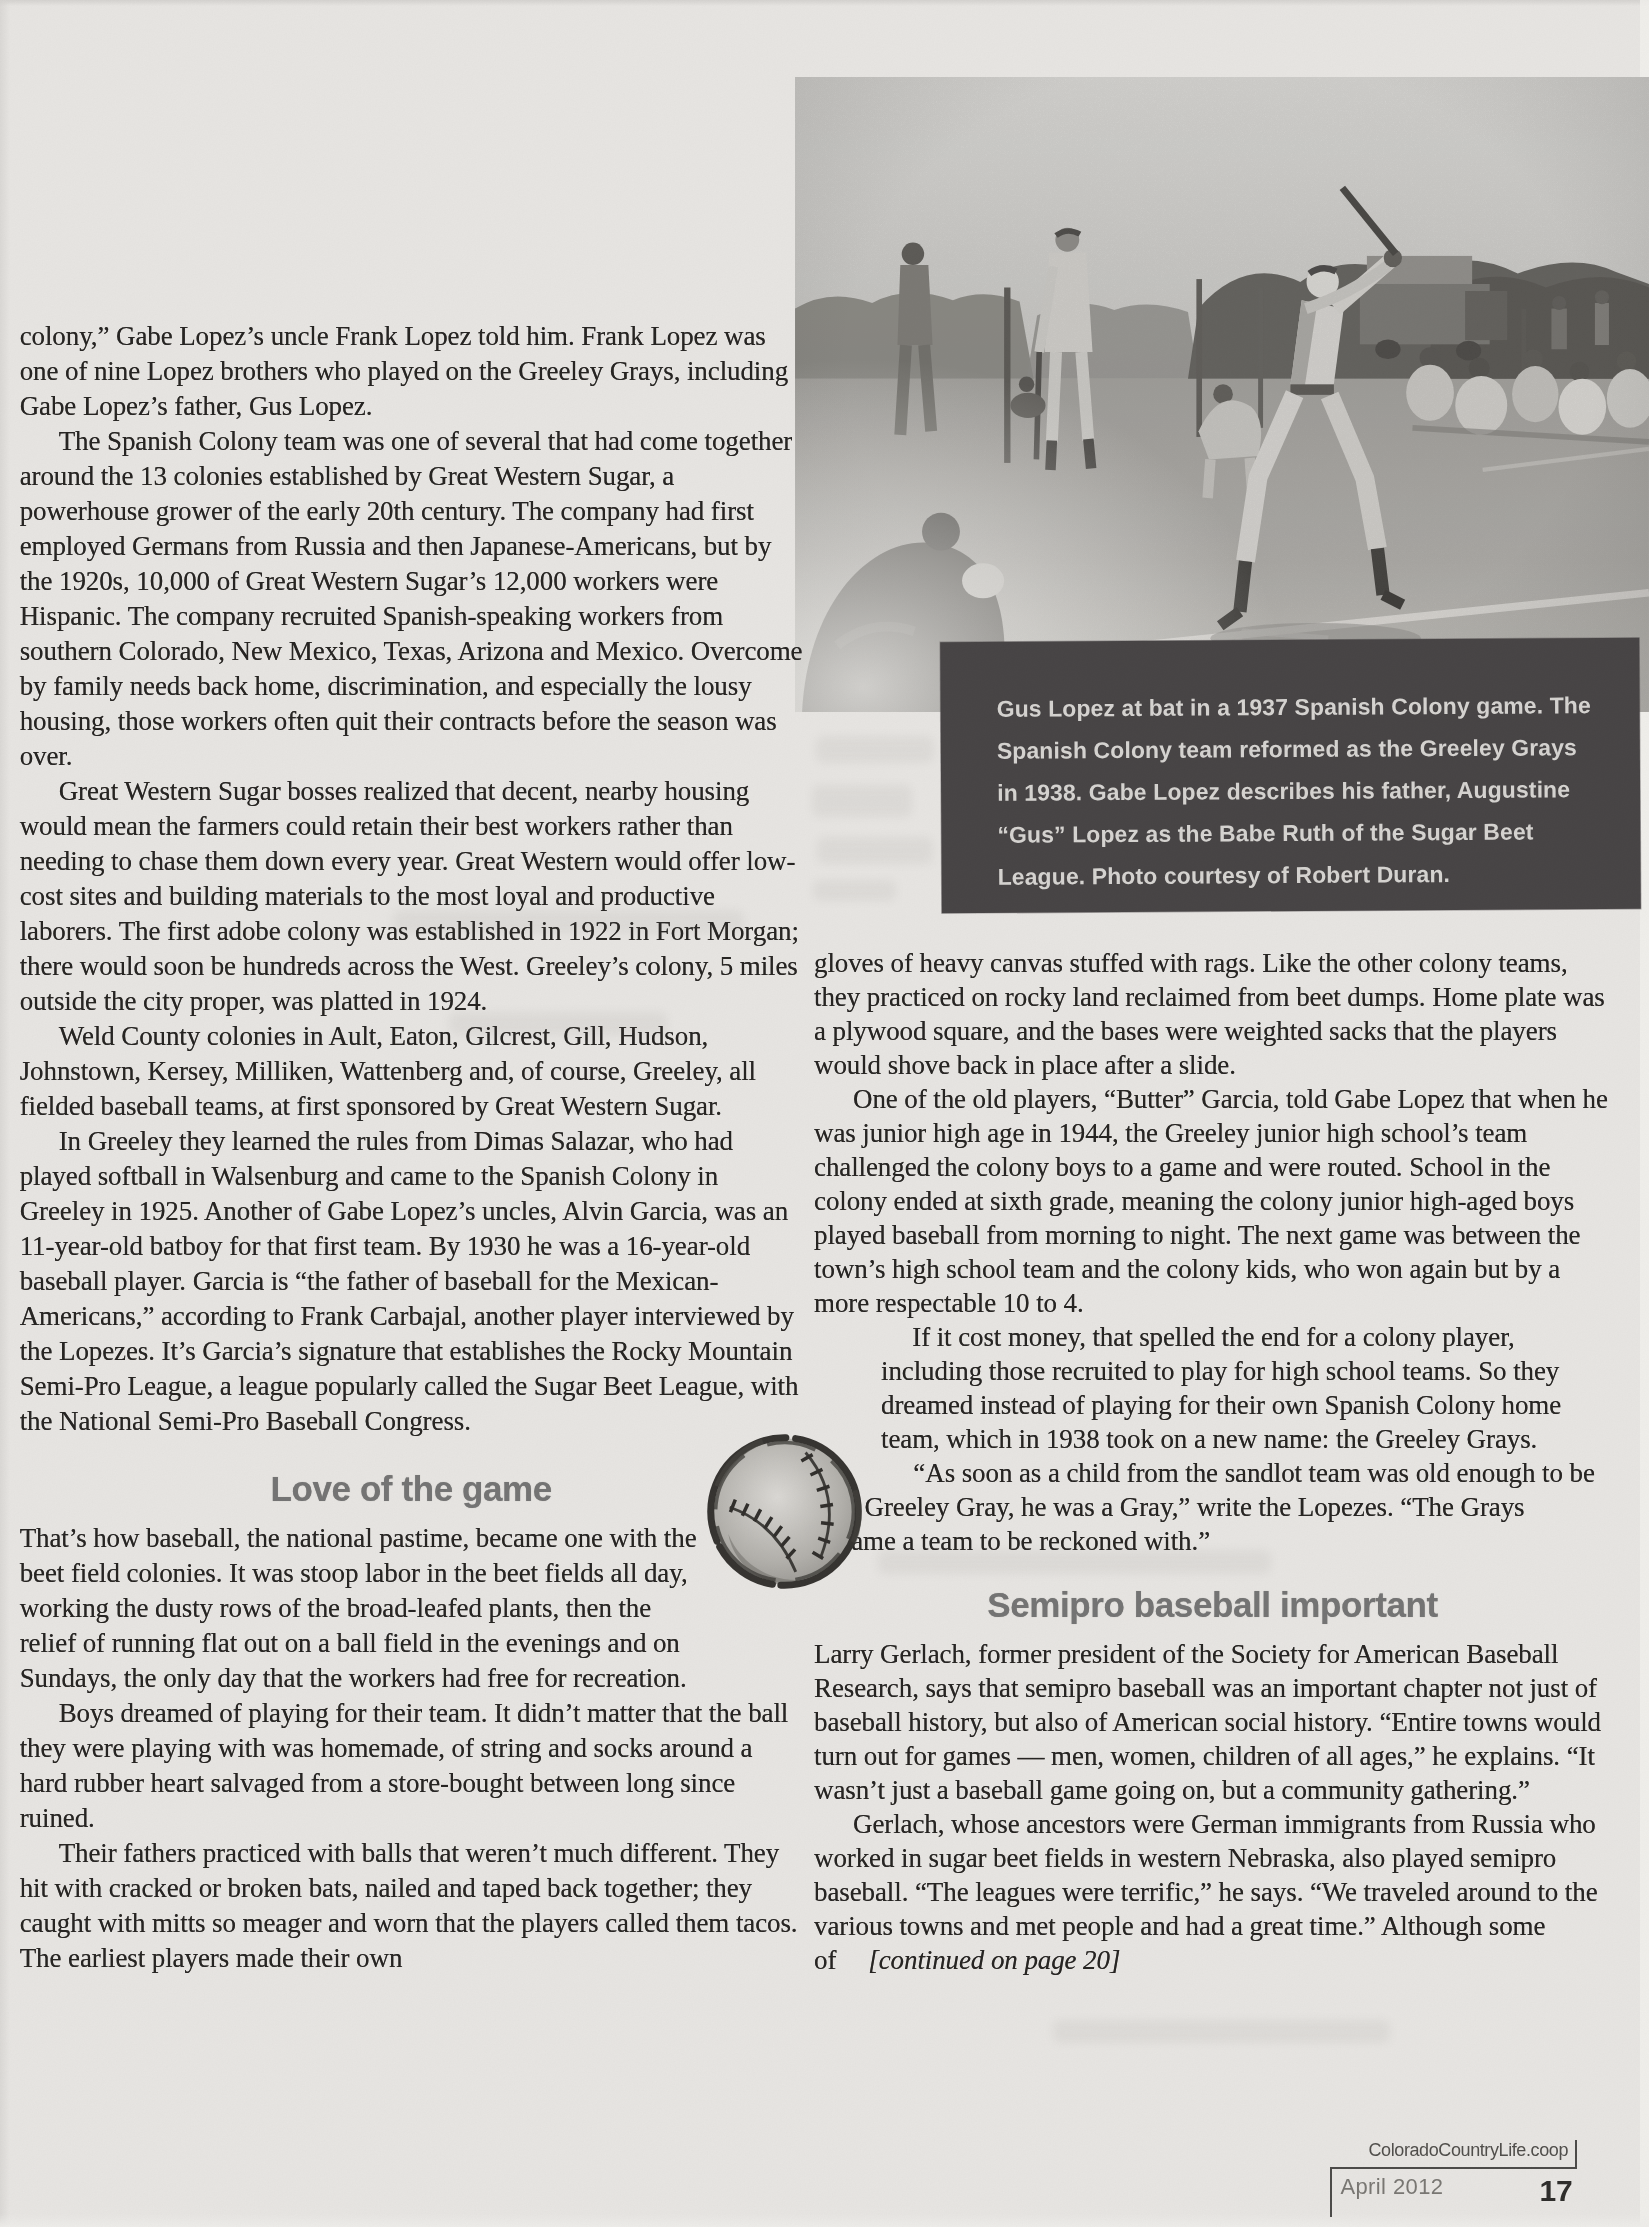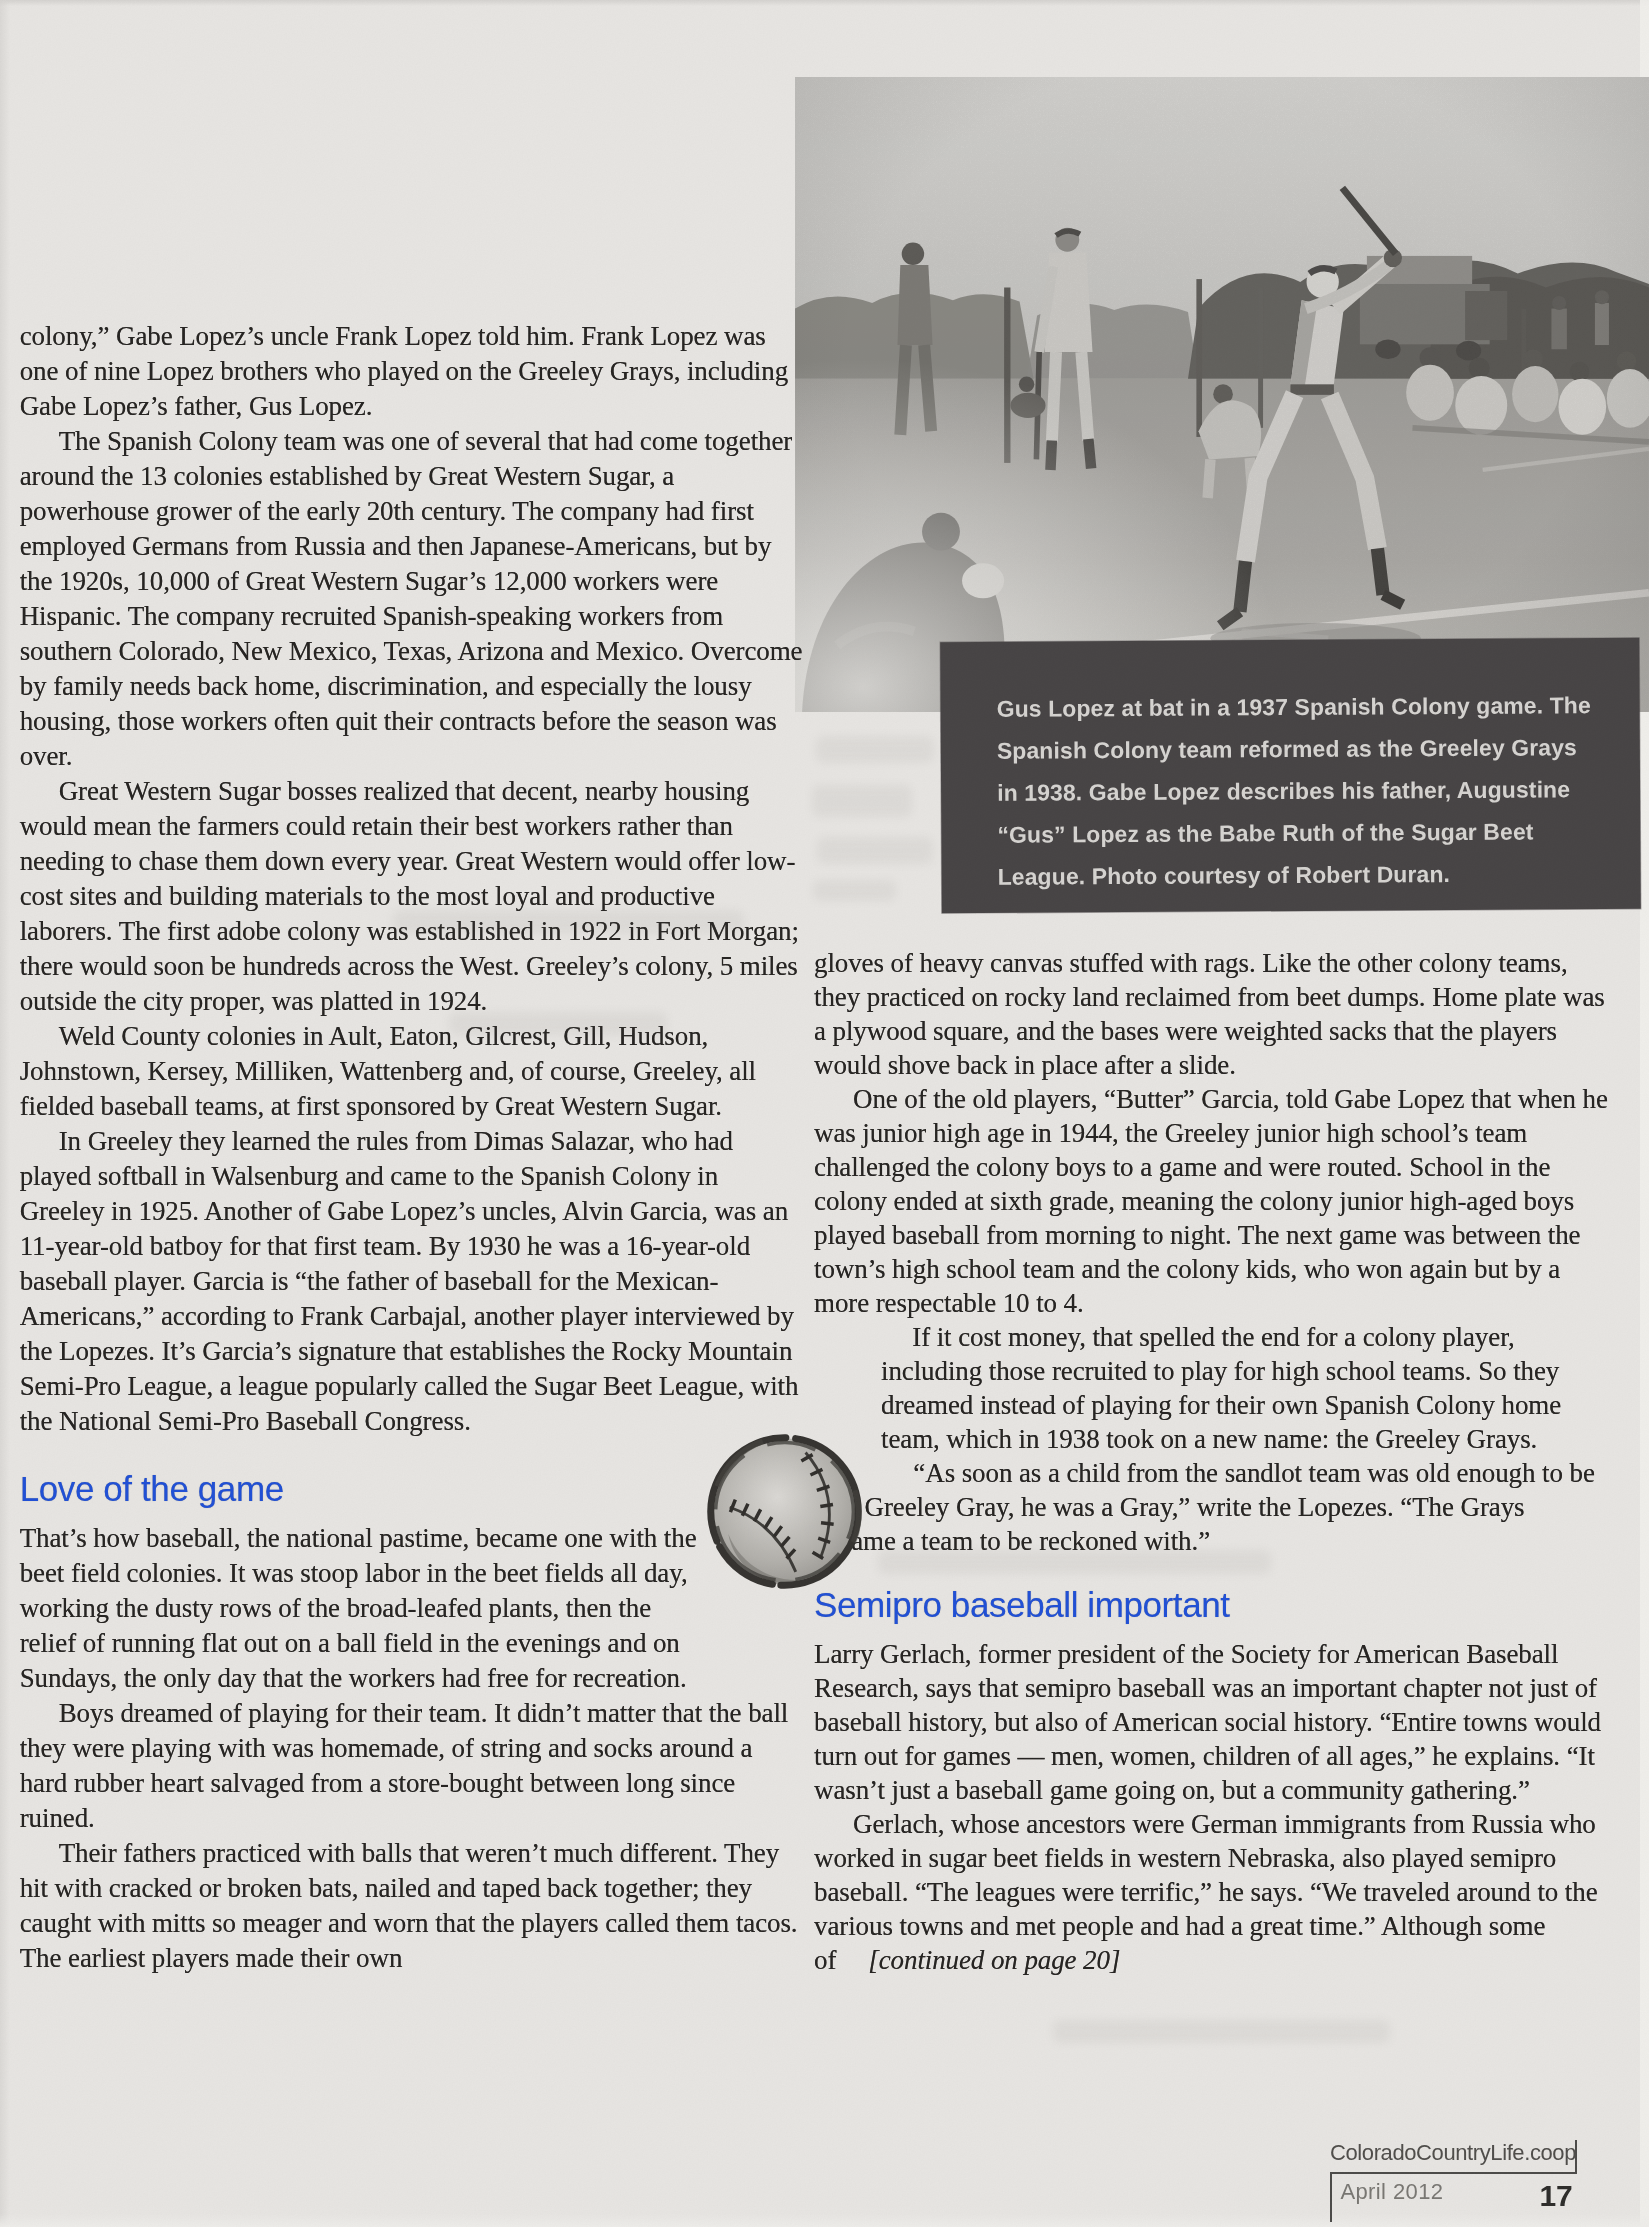--- a/index.html
+++ b/index.html
@@ -17,23 +17,24 @@
 
   
   .col{position:absolute; font-size:27px; line-height:35px; letter-spacing:-0.1px;
        text-shadow:0 0 0.5px rgba(35,33,31,0.65);}
   .col-left{left:19.7px; top:319px; width:783px;}
   .col-right{left:814px; top:946px; width:797px; line-height:34px;}
   .col p{margin:0; text-indent:39px;}
   .col p.noindent{text-indent:0;font-family:Liberation Serif, serif;}
   h2.sect{
     font-family:"Liberation Sans","DejaVu Sans",sans-serif;
-    font-weight:normal; font-size:35px; line-height:38px;
-    color:#1d4ed8; margin:31px 0 12.6px 0; letter-spacing:-0.4px;
+    font-weight:bold; font-size:35px; line-height:38px;
+    color:#737373; margin:31px 0 12.6px 0; letter-spacing:-0.4px;
     text-shadow:0 0 0.7px rgba(70,69,66,.5);
+    text-align:center;
   }
   .col-right h2.sect{margin-top:28px;}
 
   
   .photo{position:absolute; left:795px; top:77px; width:854px; height:635px; margin:0; overflow:hidden;}
   .photo svg{display:block;}
   .photo-vignette{position:absolute; inset:0;
     background:
       radial-gradient(ellipse at 8% 96%, rgba(243,242,239,.8), rgba(243,242,239,0) 38%),
       radial-gradient(ellipse at 50% 45%, rgba(0,0,0,0) 62%, rgba(55,53,50,.16) 100%);}
@@ -62,21 +63,21 @@
   }
 
   .cont-note{font-style:italic; font-weight:normal; padding-left:32px; white-space:nowrap;}
 
   
   .footer{
     position:absolute; right:72px; top:2140px; width:247px;
     font-family:"Liberation Sans","DejaVu Sans",sans-serif;
   }
   .f-site{
-    text-align:right; font-size:22px; letter-spacing:-0.4px; color:#4e4c49;
+    text-align:right; font-size:18px; letter-spacing:-0.4px; color:#4e4c49;
     padding:0 7px 5.6px 0;
     border-bottom:2.8px solid #4a4947; border-right:2.8px solid #4a4947;
   }
   .f-row2{
     display:flex; justify-content:space-between; align-items:flex-start;
     border-left:2.8px solid #4a4947;
     padding:5.6px 4.2px 8.4px 8.4px;
   }
   .f-issue{font-size:22px; color:#787672; letter-spacing:0.4px;}
   .f-page{font-size:30px; font-weight:bold; color:#2b2a28;}

